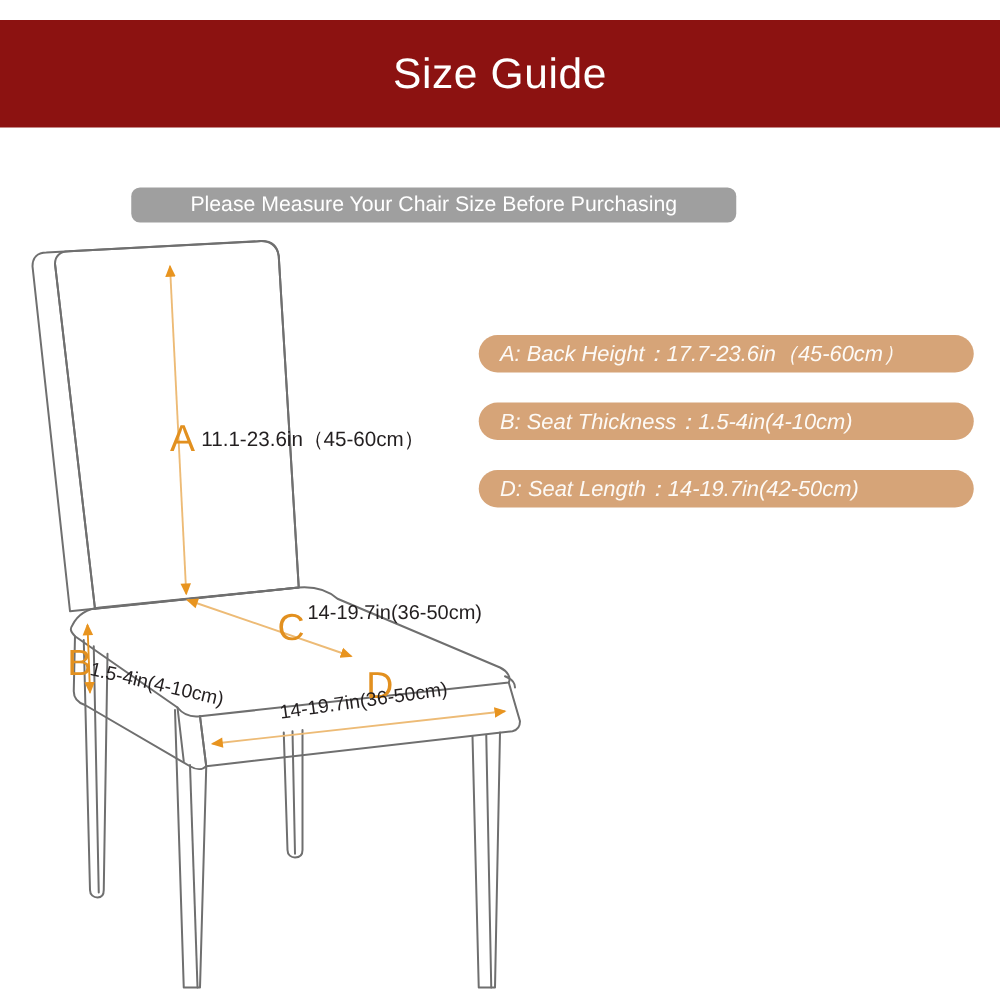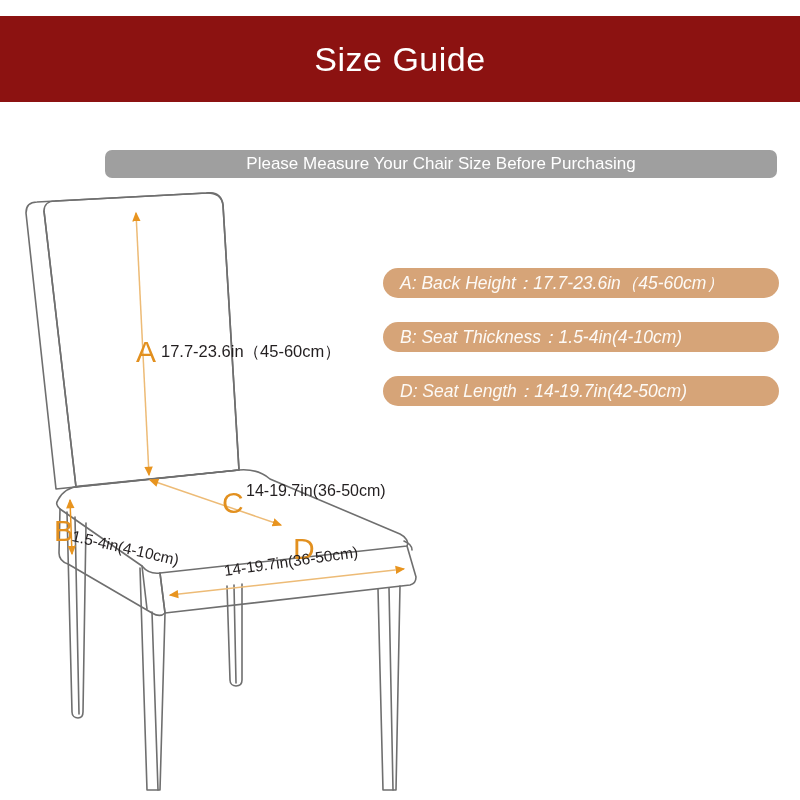--- a/index.html
+++ b/index.html
@@ -40,21 +40,21 @@
     letter-spacing: 0.5px;
     line-height: 1;
     font-family: "Liberation Sans", sans-serif;
   }
 
   
   .subtitle-pill {
     position: absolute;
     left: 105px;
     top: 150px;
-    width: 672px;
+    width: 484px;
     height: 28px;
     background: #9f9f9f;
     border-radius: 7px;
     display: flex;
     align-items: center;
     justify-content: center;
   }
   .subtitle-text {
     color: #ffffff;
     font-size: 17px;
@@ -203,21 +203,21 @@
         <line x1="150" y1="480" x2="281" y2="525" marker-start="url(#arrowStart)" marker-end="url(#arrowEnd)"></line>
 
         <line x1="70" y1="500" x2="72" y2="554" stroke="#e8941f" marker-start="url(#arrowStart)" marker-end="url(#arrowEnd)"></line>
 
         <line x1="170" y1="595" x2="404" y2="569" marker-start="url(#arrowStart)" marker-end="url(#arrowEnd)"></line>
       </g>
     </svg>
   </div>
 
   <div class="dim-letter dim-a-letter">A</div>
-  <div class="dim dim-a-text">17.7-23.6in（45-60cm）</div>
+  <div class="dim dim-a-text">11.1-23.6in（45-60cm）</div>
 
   <div class="dim-letter dim-c-letter">C</div>
   <div class="dim dim-c-text">14-19.7in(36-50cm)</div>
 
   <div class="dim-letter dim-b-letter">B</div>
   <div class="dim dim-b-text">1.5-4in(4-10cm)</div>
 
   <div class="dim-letter dim-d-letter">D</div>
   <div class="dim dim-d-text">14-19.7in(36-50cm)</div>
 

